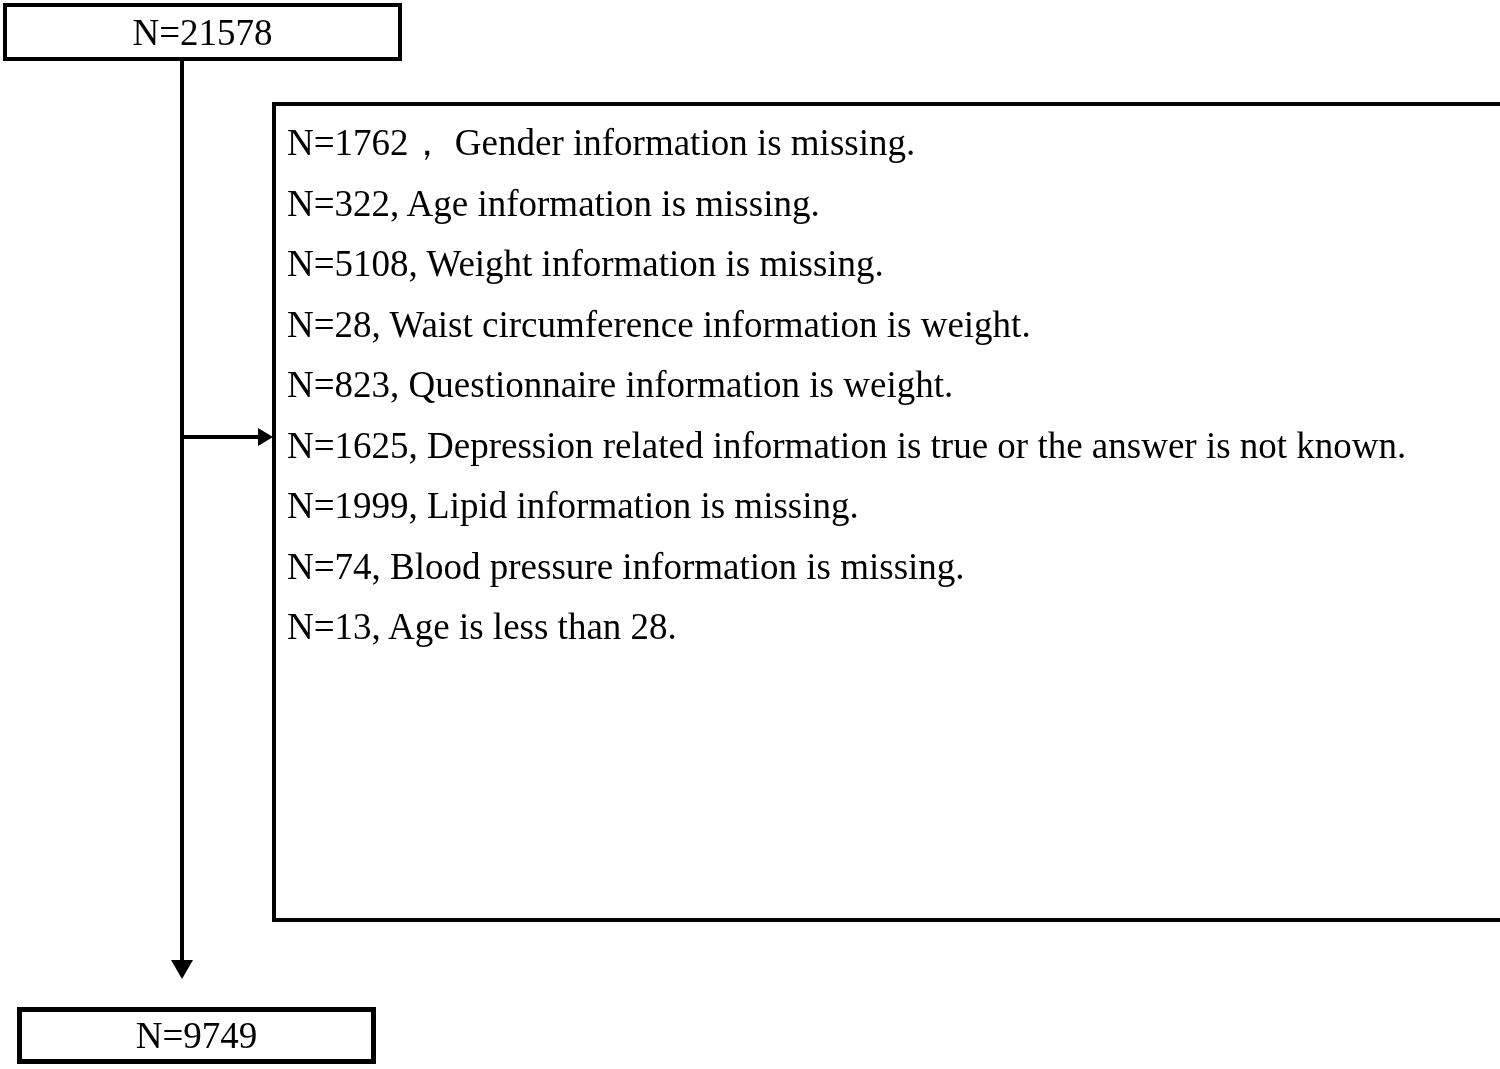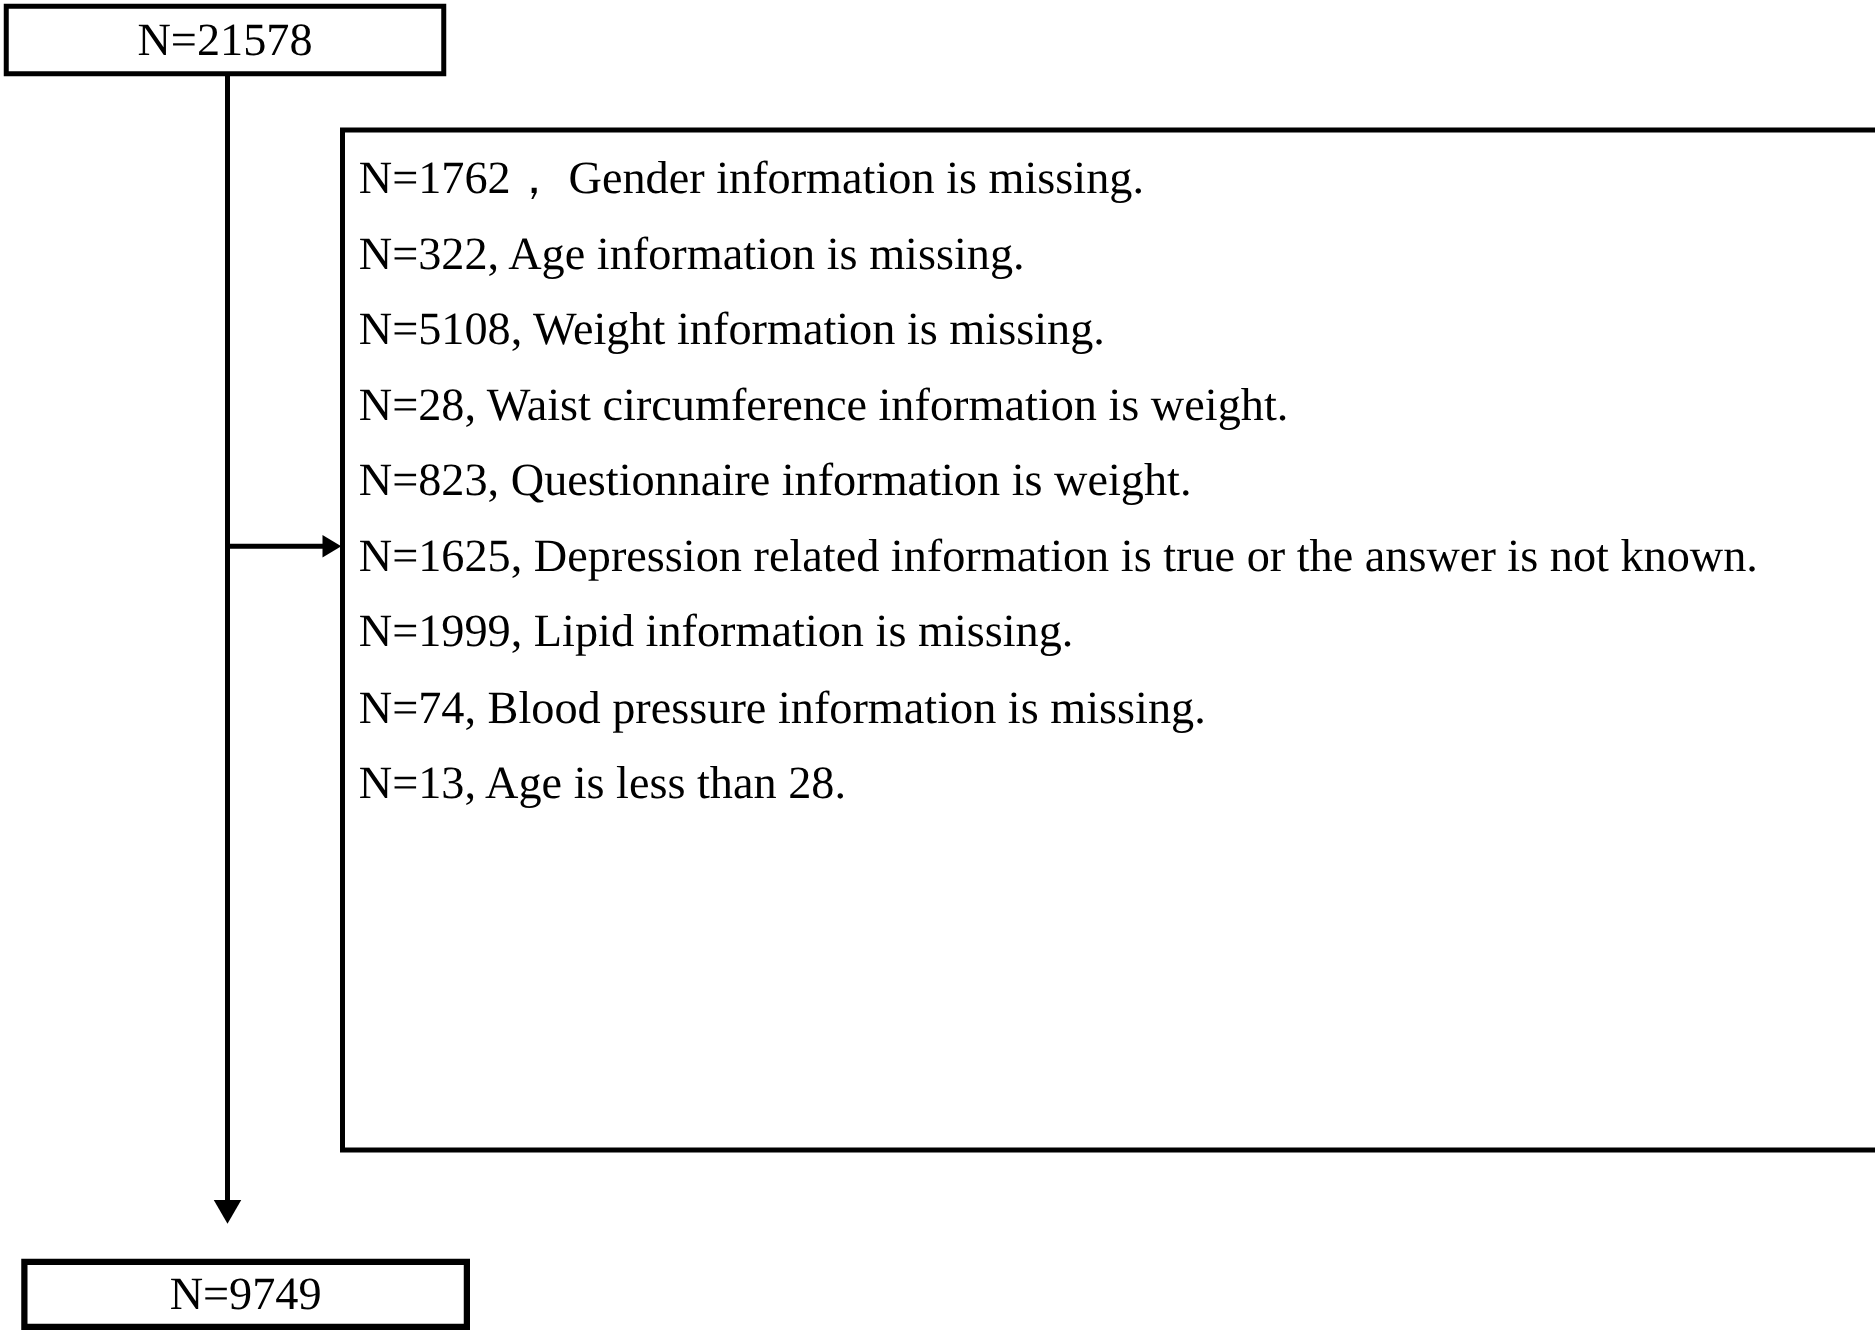--- a/index.html
+++ b/index.html
@@ -23,21 +23,21 @@
     background: #ffffff;
     display: flex;
     align-items: center;
     justify-content: center;
     font-size: 37px;
     white-space: pre-wrap;
   }
   .start-box {
     left: 3px;
     top: 3px;
-    width: 354px;
+    width: 399px;
     height: 58px;
   }
   .end-box {
     left: 17px;
     top: 1007px;
     width: 359px;
     height: 57px;
     border-width: 5px;
   }
   .exclusions-box {

